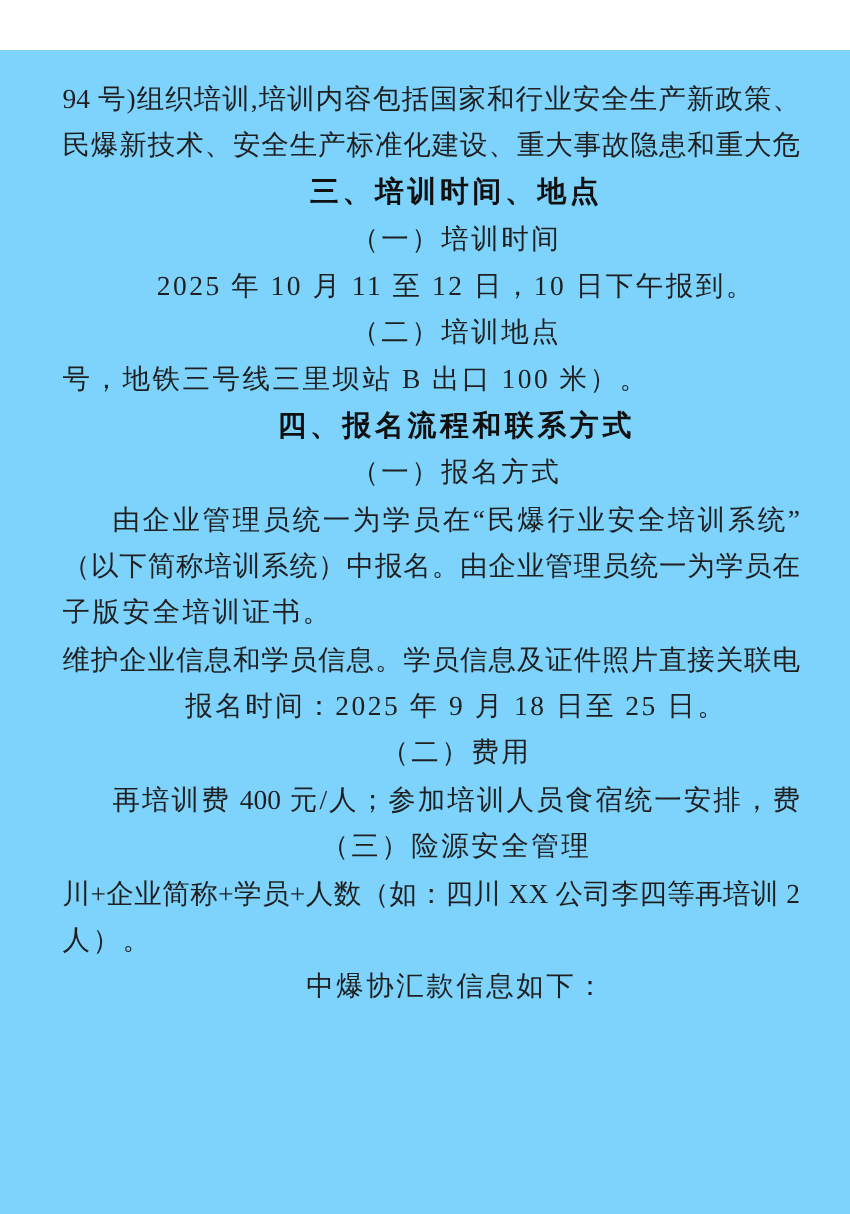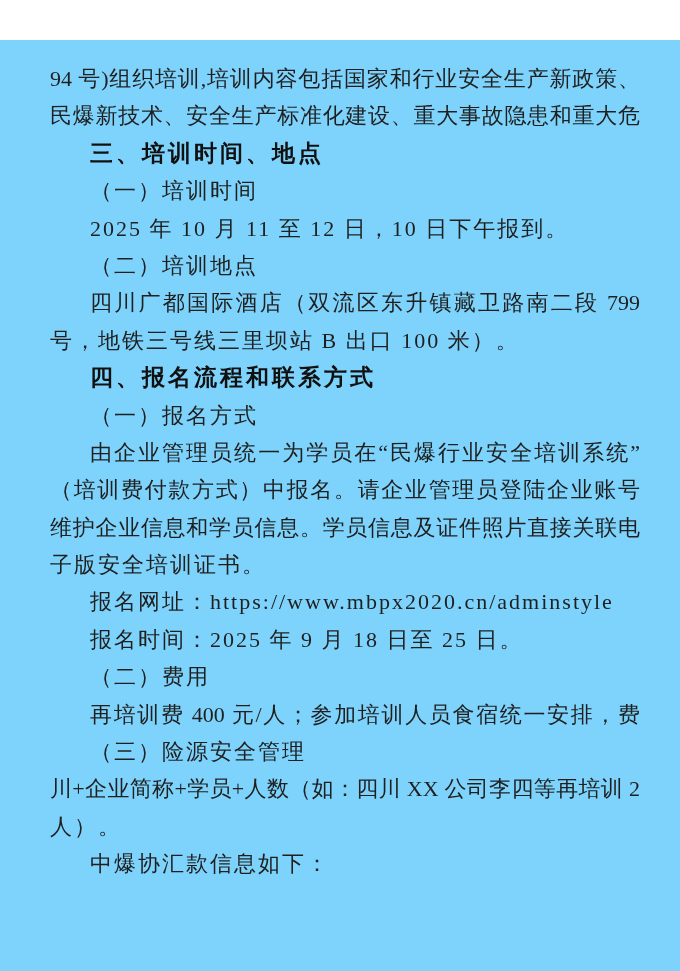--- a/index.html
+++ b/index.html
@@ -28,20 +28,21 @@
   }
   .ln.just {
     text-align: justify;
     text-align-last: justify;
     text-justify: inter-character;
     white-space: normal;
     letter-spacing: normal;
   }
   .ln.indent {
     text-indent: 40px;
+    text-align: center;
   }
   .ln.heading {
     font-family: "Liberation Sans", "DejaVu Sans", sans-serif;
     font-weight: 700;
     color: #101010;
     letter-spacing: 3px;
     font-size: 23px;
   }
   .speck {
     position: absolute;
@@ -56,29 +57,27 @@
 </head>
 <body>
 
 <div class="page">
   <div class="ln just">94 号)组织培训,培训内容包括国家和行业安全生产新政策、</div>
   <div class="ln just">民爆新技术、安全生产标准化建设、重大事故隐患和重大危</div>
   <div class="ln heading indent">三、培训时间、地点</div>
   <div class="ln indent">（一）培训时间</div>
   <div class="ln indent">2025 年 10 月 11 至 12 日，10 日下午报到。</div>
   <div class="ln indent">（二）培训地点</div>
-  <div class="ln just indent">四川广都国际酒店（双流区东升镇藏卫路南二段 799</div>
   <div class="ln">号，地铁三号线三里坝站 B 出口 100 米）。</div>
   <div class="ln heading indent">四、报名流程和联系方式</div>
   <div class="ln indent">（一）报名方式</div>
   <div class="ln just indent">由企业管理员统一为学员在“民爆行业安全培训系统”</div>
-  <div class="ln just">（培训费付款方式）中报名。请企业管理员登陆企业账号</div>
+  <div class="ln just">（以下简称培训系统）中报名。由企业管理员统一为学员在</div>
+  <div class="ln">子版安全培训证书。</div>
   <div class="ln just">维护企业信息和学员信息。学员信息及证件照片直接关联电</div>
-  <div class="ln">子版安全培训证书。</div>
-  <div class="ln indent">报名网址：https://www.mbpx2020.cn/adminstyle</div>
   <div class="ln indent">报名时间：2025 年 9 月 18 日至 25 日。</div>
   <div class="ln indent">（二）费用</div>
   <div class="ln just indent">再培训费 400 元/人；参加培训人员食宿统一安排，费</div>
   <div class="ln indent">（三）险源安全管理</div>
   <div class="ln just">川+企业简称+学员+人数（如：四川 XX 公司李四等再培训 2</div>
   <div class="ln">人）。</div>
   <div class="ln indent">中爆协汇款信息如下：</div>
   <div class="speck"></div>
 </div>
 

